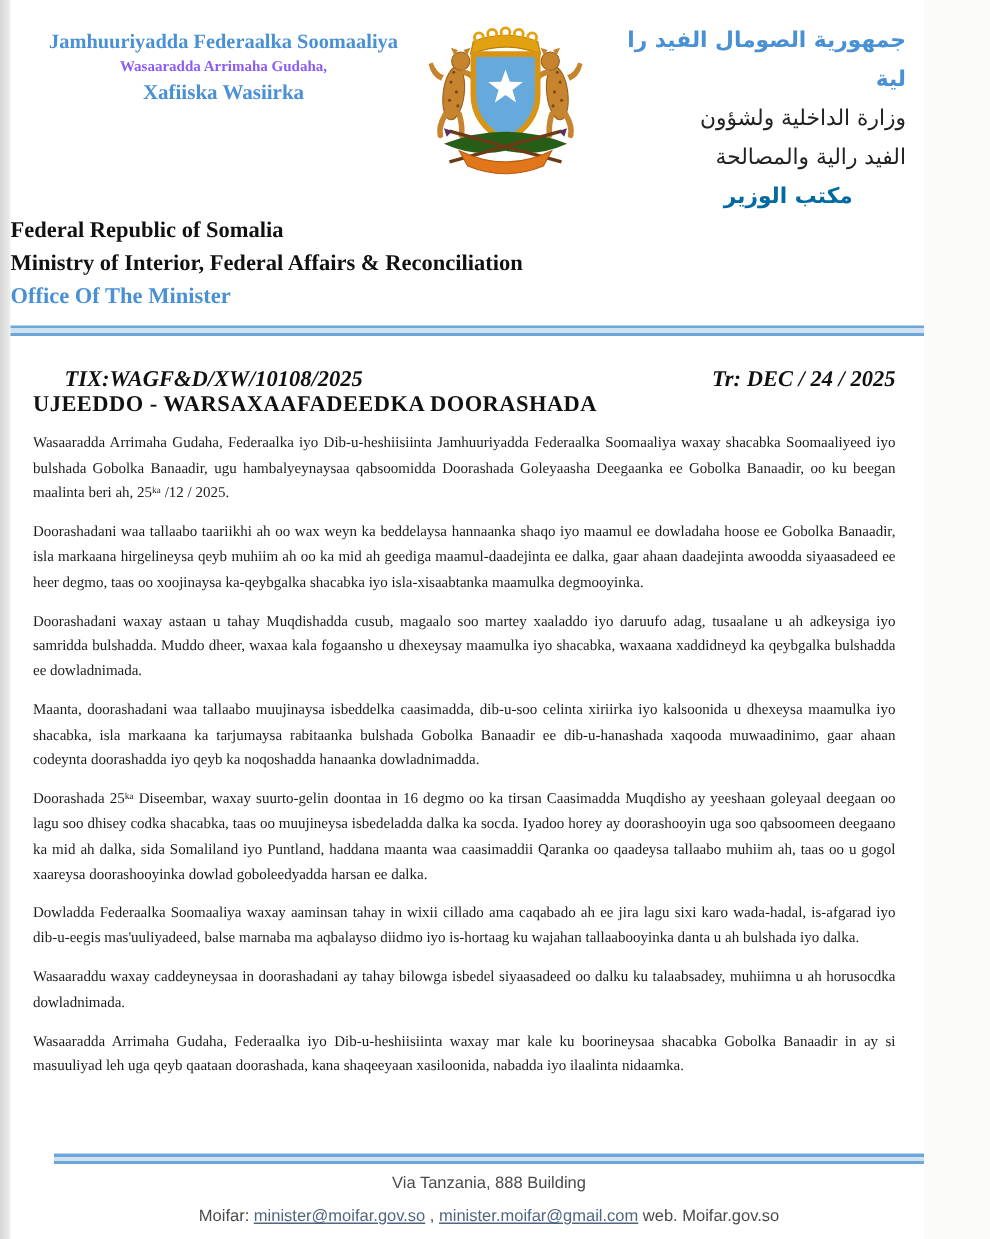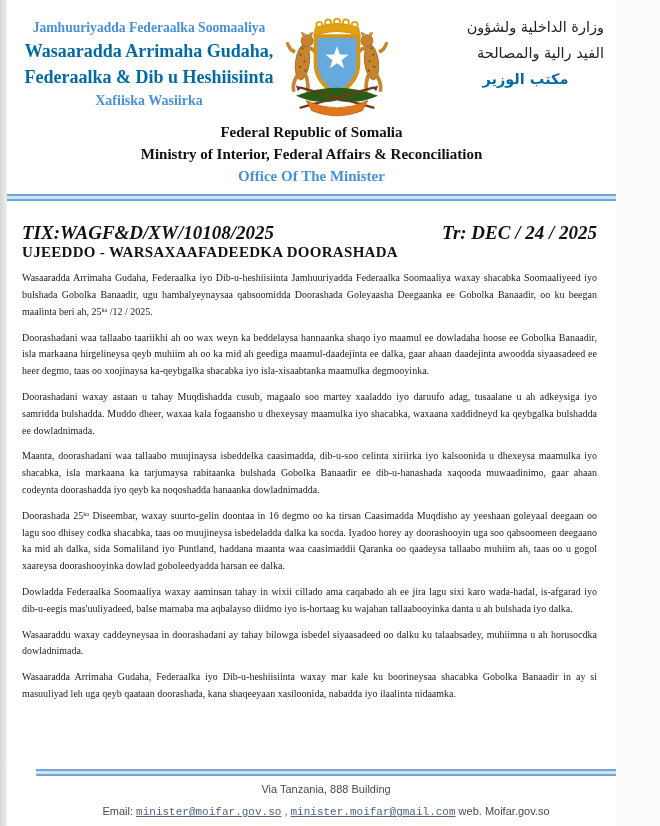--- a/index.html
+++ b/index.html
@@ -14,61 +14,60 @@
     position:absolute;left:0;top:0;width:7px;height:826px;
     background:linear-gradient(90deg,#d6d6d4,#eeeeec);
   }
   .page{
     position:absolute;left:7px;top:0;width:609px;height:826px;background:#ffffff;
   }
   
   .header{display:flex;align-items:flex-start;padding:12px 12px 0 14px;}
   .hdr-left{width:256px;text-align:center;padding-top:6px;line-height:1.45;}
   .hdr-left .l1{color:#4a90d5;font-weight:bold;font-size:13.6px;}
-  .hdr-left .l2,.hdr-left .l3{color:#0369a1;font-weight:bold;font-size:18px;}
+  .hdr-left .l2,.hdr-left .l3{color:#8b5cf6;font-weight:bold;font-size:10px;}
   .hdr-left .l4{color:#4a90d5;font-weight:bold;font-size:14px;padding-top:1px;}
   .emblem-wrap{width:116px;flex:0 0 auto;margin:0 4px;}
   .hdr-right{flex:1;direction:rtl;text-align:right;font-family:"DejaVu Sans",sans-serif;
              font-size:14.5px;line-height:1.8;padding-top:2px;}
   .hdr-right .ar1{color:#4a90d5;font-weight:bold;}
   .hdr-right .ar2,.hdr-right .ar3{color:#222;}
   .hdr-right .ar4{color:#0369a1;font-weight:bold;text-align:center;padding-left:46px;}
-  .center-title{text-align:center;margin-top:0px;font-weight:bold;line-height:1.45;}
+  .center-title{text-align:left;margin-top:0px;font-weight:bold;line-height:1.45;}
   .center-title .ct1{font-size:15px;color:#111;}
   .center-title .ct2{font-size:15px;color:#111;}
   .center-title .ct3{font-size:15px;color:#4a90d5;}
   .rule{
     height:7px;margin-top:7px;
     background:linear-gradient(180deg,#6fa6d8 0px,#6fa6d8 2px,#cfe2f2 2px,#cfe2f2 5px,#6fa6d8 5px,#6fa6d8 7px);
   }
   
   .content{padding:0 19px 0 15px;}
   .ref-row{display:flex;justify-content:space-between;font-weight:bold;font-style:italic;
-           font-size:19px;margin-top:21px;color:#111;}
+           font-size:15px;margin-top:21px;color:#111;margin-left:21px;}
   .subject{font-weight:bold;font-size:15px;letter-spacing:0.3px;color:#111;}
   .para{font-size:10px;line-height:16.8px;text-align:justify;margin-top:9px;color:#1c1c1c;}
   
   .footer{position:absolute;left:0;right:0;top:769px;padding-left:29px;}
   .footer-text{font-family:"Liberation Sans",sans-serif;color:#4a4a4a;text-align:center;
                font-size:11px;line-height:1.55;margin-top:5px;}
-  .footer a{color:#51657f;text-decoration:underline;font-family:Liberation Mono, monospace;}
+  .footer a{color:#51657f;text-decoration:underline;}
   .webtext{color:#4a4a4a;}
 </style>
 </head>
 <body>
 
 <div class="left-edge"></div>
 
 <div class="page">
 
   <div class="header">
     <div class="hdr-left">
       <div class="l1">Jamhuuriyadda Federaalka Soomaaliya</div>
       <div class="l2">Wasaaradda Arrimaha Gudaha,</div>
-      <div class="l3">Federaalka &amp; Dib u Heshiisiinta</div>
       <div class="l4">Xafiiska Wasiirka</div>
     </div>
 
     <div class="emblem-wrap">
       <svg width="112" height="106" viewBox="0 0 120 112">
 
         <path d="M35 25 Q60 15 85 25 L83 16 Q60 7 37 16 Z" fill="#e2a111" stroke="#b97e08" stroke-width="0.8"></path>
         <circle cx="41" cy="13" r="3.2" fill="none" stroke="#e2a111" stroke-width="2"></circle>
         <circle cx="50.5" cy="10.5" r="3.2" fill="none" stroke="#e2a111" stroke-width="2"></circle>
         <circle cx="60" cy="9.5" r="3.2" fill="none" stroke="#e2a111" stroke-width="2"></circle>
@@ -116,20 +115,21 @@
         <path d="M20 102 L100 80" stroke="#6b3b17" stroke-width="2.4"></path>
         <path d="M20 80 L100 102" stroke="#6b3b17" stroke-width="2.4"></path>
         <path d="M16 78 l6 2 -4 4 z" fill="#5d2f64"></path>
         <path d="M104 78 l-6 2 4 4 z" fill="#5d2f64"></path>
 
         <path d="M27 94 Q60 110 93 94 L87 105 Q60 116 33 105 Z" fill="#e2761b" stroke="#b85a10" stroke-width="0.8"></path>
       </svg>
     </div>
 
     <div class="hdr-right">
+      <div class="ar1">جمهورية الصومال الفيد را لية</div>
       <div class="ar2">وزارة الداخلية ولشؤون</div>
       <div class="ar3">الفيد رالية والمصالحة</div>
       <div class="ar4">مكتب الوزير</div>
     </div>
   </div>
 
   <div class="center-title">
     <div class="ct1">Federal Republic of Somalia</div>
     <div class="ct2">Ministry of Interior, Federal Affairs &amp; Reconciliation</div>
     <div class="ct3">Office Of The Minister</div>
@@ -152,17 +152,17 @@
     <div class="para">Doorashada 25ᵏᵃ Diseembar, waxay suurto-gelin doontaa in 16 degmo oo ka tirsan Caasimadda Muqdisho ay yeeshaan goleyaal deegaan oo lagu soo dhisey codka shacabka, taas oo muujineysa isbedeladda dalka ka socda. Iyadoo horey ay doorashooyin uga soo qabsoomeen deegaano ka mid ah dalka, sida Somaliland iyo Puntland, haddana maanta waa caasimaddii Qaranka oo qaadeysa tallaabo muhiim ah, taas oo u gogol xaareysa doorashooyinka dowlad goboleedyadda harsan ee dalka.</div>
     <div class="para">Dowladda Federaalka Soomaaliya waxay aaminsan tahay in wixii cillado ama caqabado ah ee jira lagu sixi karo wada-hadal, is-afgarad iyo dib-u-eegis mas'uuliyadeed, balse marnaba ma aqbalayso diidmo iyo is-hortaag ku wajahan tallaabooyinka danta u ah bulshada iyo dalka.</div>
     <div class="para">Wasaaraddu waxay caddeyneysaa in doorashadani ay tahay bilowga isbedel siyaasadeed oo dalku ku talaabsadey, muhiimna u ah horusocdka dowladnimada.</div>
     <div class="para">Wasaaradda Arrimaha Gudaha, Federaalka iyo Dib-u-heshiisiinta waxay mar kale ku boorineysaa shacabka Gobolka Banaadir in ay si masuuliyad leh uga qeyb qaataan doorashada, kana shaqeeyaan xasiloonida, nabadda iyo ilaalinta nidaamka.</div>
   </div>
 
   <div class="footer">
     <div class="rule" style="margin-top:0;"></div>
     <div class="footer-text">Via Tanzania, 888 Building</div>
     <div class="footer-text">
-      <span>Email: </span><a href="#">minister@moifar.gov.so</a><span> , </span><a href="#">minister.moifar@gmail.com</a><span class="webtext"> web. Moifar.gov.so</span>
+      <span>Moifar: </span><a href="#">minister@moifar.gov.so</a><span> , </span><a href="#">minister.moifar@gmail.com</a><span class="webtext"> web. Moifar.gov.so</span>
     </div>
   </div>
 
 </div>
 
 </body></html>

